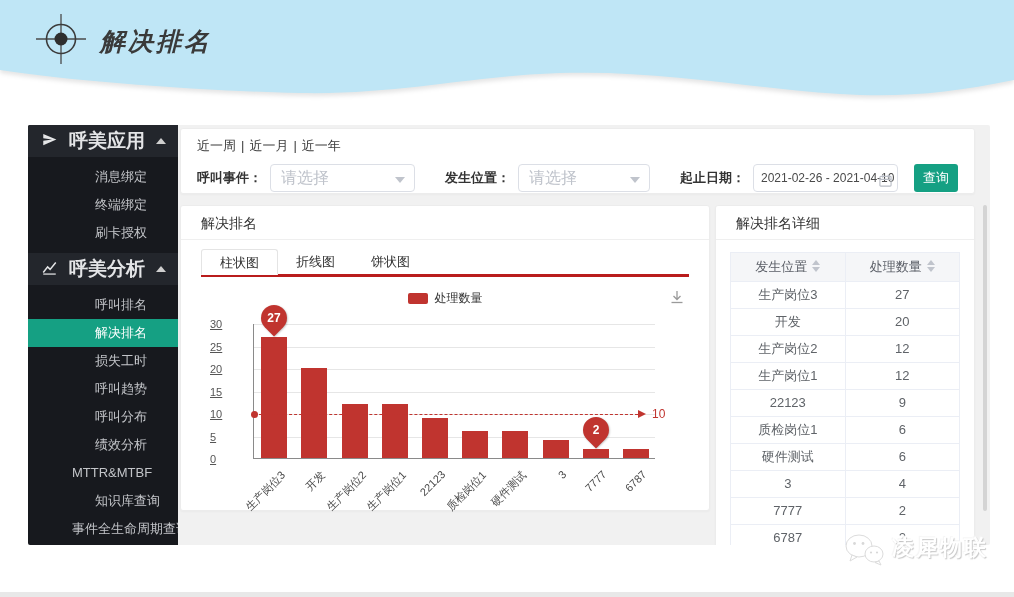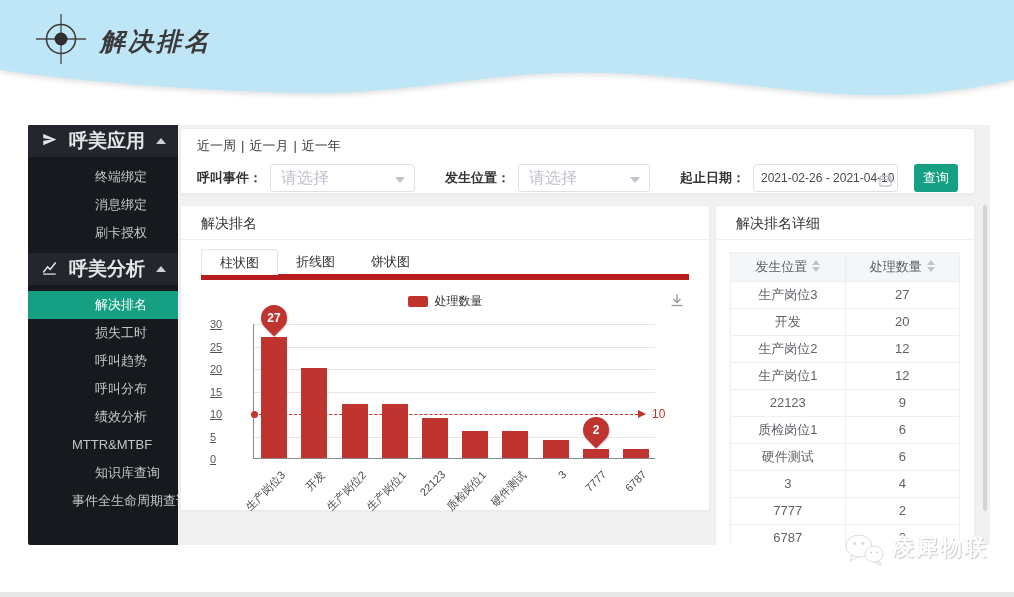--- a/index.html
+++ b/index.html
@@ -42,21 +42,21 @@
   .select-box.w2 { width:132px; }
   .placeholder { font-size:16px; color:#bfc3cb; }
   .caret-down { position:absolute; right:9px; top:12px; width:0; height:0; border-left:5px solid transparent; border-right:5px solid transparent; border-top:6px solid #c0c4cc; }
   .date-box { position:relative; width:145px; height:28px; border:1px solid #dcdfe6; border-radius:4px; background:#fff; display:flex; align-items:center; padding:0 20px 0 7px; margin-left:8px; cursor:pointer; }
   .date-text { font-size:12px; color:#4a4a4a; white-space:nowrap; }
   .cal-icon { position:absolute; right:5px; top:8px; }
   .search-btn { margin-left:16px; width:44px; height:28px; background:#15a083; color:#fff; border:none; border-radius:3px; font-size:13px; cursor:pointer; font-family:inherit; } .spacer24 { width:30px; }
 
   
   .card-head { height:34px; line-height:34px; padding-left:20px; font-size:14px; color:#333; border-bottom:1px solid #efefef; }
-  .tabs { margin:9px 20px 0 20px; display:flex; border-bottom:6px solid #b91c1c; }
+  .tabs { margin:9px 20px 0 20px; display:flex; border-bottom:3px solid #b91c1c; }
   .tab { height:26px; line-height:25px; padding:0 18px; font-size:13px; color:#333; cursor:pointer; margin-bottom:-1px; }
   .tab.active { background:#fff; border:1px solid #e4e4e4; border-bottom:1px solid #fff; border-radius:3px 3px 0 0; }
   .legend-row { position:relative; height:26px; margin-top:8px; display:flex; align-items:center; justify-content:center; gap:7px; }
   .legend-swatch { width:20px; height:11px; border-radius:2px; }
   .legend-label { font-size:12px; color:#333; }
   .download-icon { position:absolute; right:24px; top:4px; cursor:pointer; }
 
   
   .plot { position:absolute; left:72px; top:118px; width:402px; height:135px; border-left:1px solid #8a8a8a; border-bottom:1px solid #8a8a8a; }
   .gridline { position:absolute; left:0; width:100%; height:0; border-top:1px solid #e6e6e6; }
@@ -116,32 +116,33 @@
   <div class="wrapper">
 
     <div class="sidebar" id="sidebar">
         <div class="side-group-header">
           <span><svg width="15" height="15" viewBox="0 0 24 24">
               <path d="M2 21 L23 12 L2 3 L2 10 L16 12 L2 14 Z" fill="#e4e5e7"></path>
             </svg></span>
           <span class="glabel">呼美应用</span>
           <span class="tri-up"></span>
         </div>
+        <div class="side-item">消息绑定</div>
         <div class="side-item">终端绑定</div>
-        <div class="side-item">消息绑定</div>
         <div class="side-item">刷卡授权</div>
         <div class="side-gap"></div>
         <div class="side-group-header">
           <span><svg width="15" height="15" viewBox="0 0 24 24">
               <path d="M2 20 L9 11 L13 15 L22 4" fill="none" stroke="#e4e5e7" stroke-width="2.4"></path>
               <path d="M2 22.5 L22 22.5" stroke="#e4e5e7" stroke-width="2"></path>
             </svg></span>
           <span class="glabel">呼美分析</span>
           <span class="tri-up"></span>
         </div>
+        <div class="side-item">呼叫排名</div>
         <div class="side-item active">解决排名</div>
         <div class="side-item">损失工时</div>
         <div class="side-item">呼叫趋势</div>
         <div class="side-item">呼叫分布</div>
         <div class="side-item">绩效分析</div>
         <div class="side-item long">MTTR&amp;MTBF</div>
         <div class="side-item">知识库查询</div>
         <div class="side-item long">事件全生命周期查询</div>
       </div>
 

